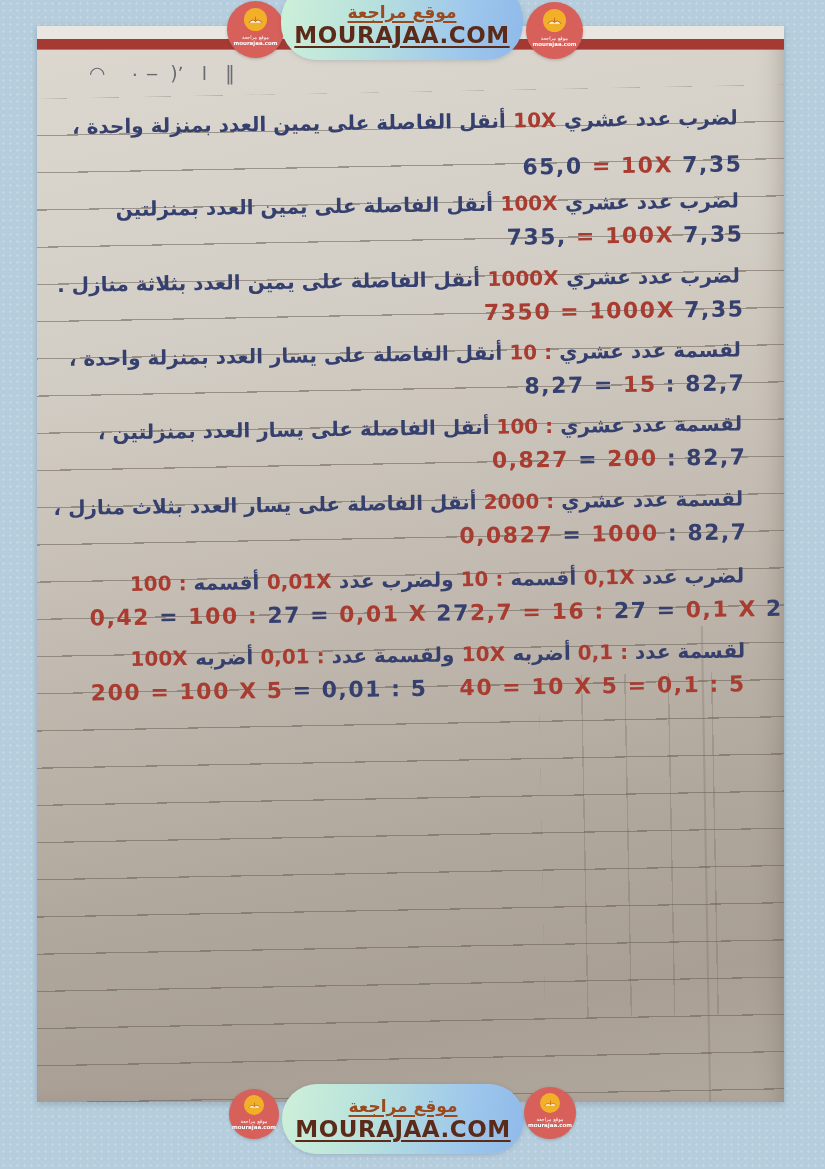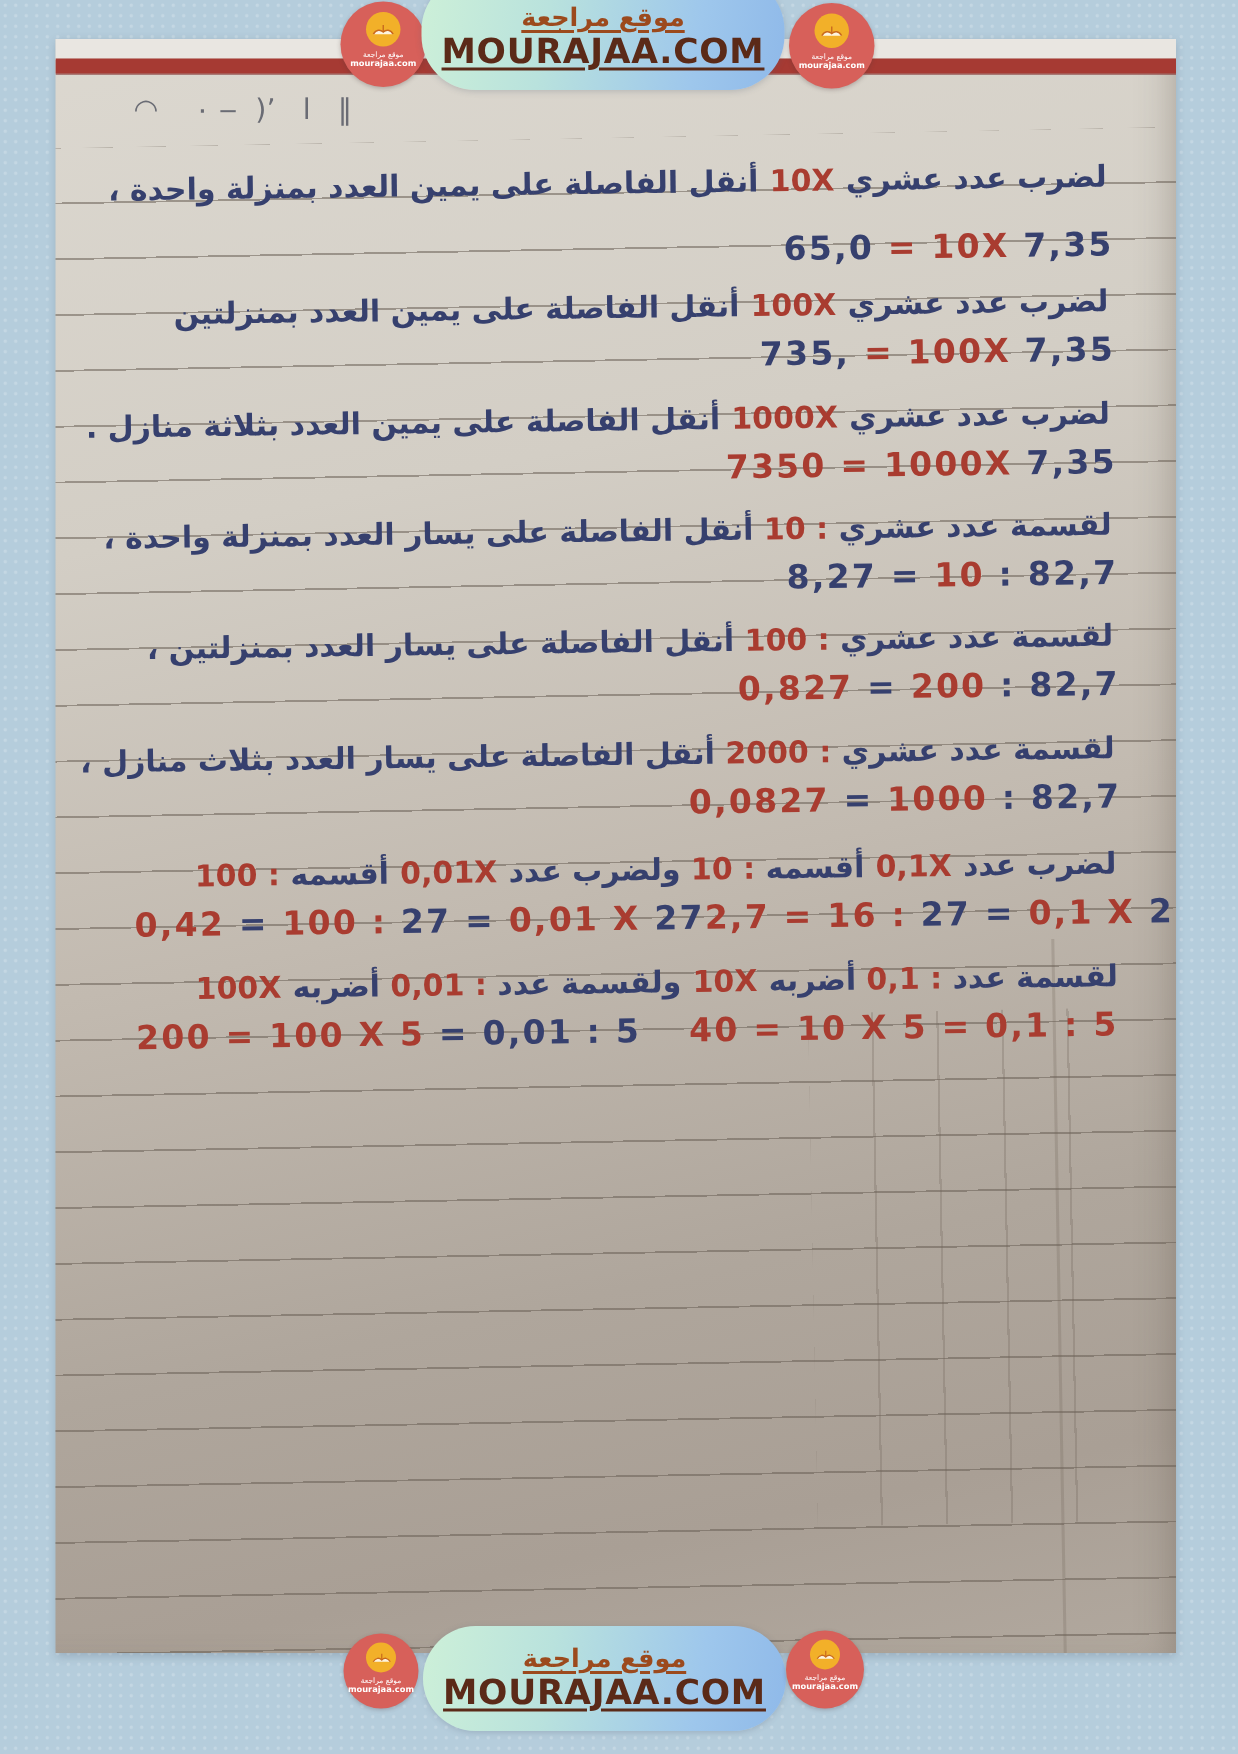--- a/index.html
+++ b/index.html
@@ -120,21 +120,21 @@
       </div>
       <div class="rule rule-3">
         <div class="rule-header"><span class="ink-b">لضرب عدد عشري </span><span class="ink-r">1000X</span><span class="ink-b"> أنقل الفاصلة على يمين العدد بثلاثة منازل .</span></div>
         <div class="eq-row">
           <div class="equation eq-right"><span class="ink-r">7350 </span><span class="ink-r">= 1000X </span><span class="ink-b">7,35</span></div>
         </div>
       </div>
       <div class="rule rule-4">
         <div class="rule-header"><span class="ink-b">لقسمة عدد عشري </span><span class="ink-r">: 10</span><span class="ink-b"> أنقل الفاصلة على يسار العدد بمنزلة واحدة ،</span></div>
         <div class="eq-row">
-          <div class="equation eq-right"><span class="ink-b">8,27 = </span><span class="ink-r">10</span><span class="ink-b"> : 82,7</span></div>
+          <div class="equation eq-right"><span class="ink-b">8,27 = </span><span class="ink-r">15</span><span class="ink-b"> : 82,7</span></div>
         </div>
       </div>
       <div class="rule rule-5">
         <div class="rule-header"><span class="ink-b">لقسمة عدد عشري </span><span class="ink-r">: 100</span><span class="ink-b"> أنقل الفاصلة على يسار العدد بمنزلتين ،</span></div>
         <div class="eq-row">
           <div class="equation eq-right"><span class="ink-r">0,827</span><span class="ink-b"> = </span><span class="ink-r">200</span><span class="ink-b"> : 82,7</span></div>
         </div>
       </div>
       <div class="rule rule-6">
         <div class="rule-header"><span class="ink-b">لقسمة عدد عشري </span><span class="ink-r">: 2000</span><span class="ink-b"> أنقل الفاصلة على يسار العدد بثلاث منازل ،</span></div>

